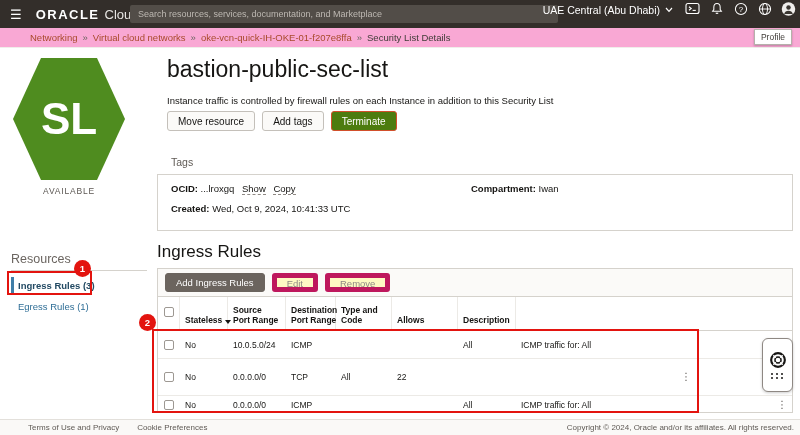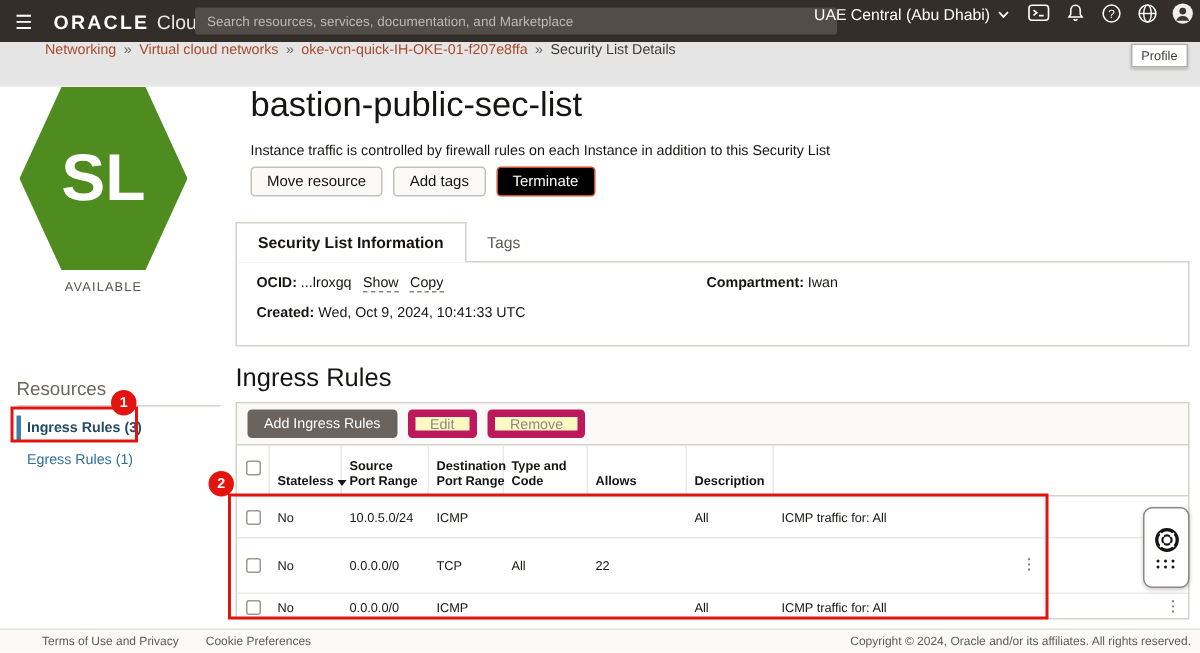--- a/index.html
+++ b/index.html
@@ -13,21 +13,21 @@
   .logo-primary { font-weight:bold; font-size:13px; letter-spacing:1.5px; }
   .logo-secondary { font-weight:300; font-size:13px; margin-left:5px; color:#e8e6e3; }
   .search-input { position:absolute; left:130px; top:5px; width:428px; height:18px; background:#524d48; border:none; border-radius:2px; color:#cfcbc6; font-size:9px; padding:0 8px; font-family:"Liberation Sans", sans-serif; }
   .search-input::placeholder { color:#bdb8b2; }
   .top-right { position:absolute; right:4px; top:0; height:16px; display:flex; align-items:flex-end; gap:9px; }
   .region { font-size:10.5px; color:#fff; display:flex; align-items:center; gap:5px; cursor:pointer; margin-right:3px; }
   .top-icon { width:15px; height:15px; display:flex; align-items:center; justify-content:center; cursor:pointer; }
   .tooltip { position:absolute; right:8px; top:29px; background:#fff; border:1px solid #b5b1ab; color:#403c38; font-size:8.5px; padding:2px 6px; z-index:60; box-shadow:0 1px 2px rgba(0,0,0,.25); }
 
   
-  .breadcrumb { position:absolute; left:0; top:28px; width:800px; height:30px; display:flex; align-items:flex-start; padding-left:30px; gap:5px; font-size:9.5px; background:#e5e5e5; border-bottom:1px solid #f0eeea; }
+  .breadcrumb { position:absolute; left:0; top:28px; width:800px; height:20px; display:flex; align-items:center; padding-left:30px; gap:5px; font-size:9.5px; background:#f9a8d4; border-bottom:1px solid #f0eeea; }
   .crumb-link { color:#a84a2b; cursor:pointer; text-decoration:none; }
   .crumb-sep { color:#6b6560; }
   .crumb-current { color:#403c38; }
 
   
   .hexagon { position:absolute; left:13px; top:58px; width:112px; height:122px; background:#4f8c1f;
     clip-path:polygon(25% 0%, 75% 0%, 100% 50%, 75% 100%, 25% 100%, 0% 50%);
     display:flex; align-items:center; justify-content:center; }
   .hex-text { color:#fff; font-size:44px; font-weight:bold; }
   .avail { position:absolute; left:13px; top:186px; width:112px; text-align:center; font-size:8.5px; letter-spacing:.8px; color:#5b5652; }
@@ -36,21 +36,21 @@
   .nav-item { position:absolute; left:11px; font-size:9.5px; cursor:pointer; display:flex; align-items:center; }
   .nav-active { top:277px; color:#234a63; font-weight:bold; border-left:3px solid #3f7ea8; padding:3px 0 3px 4px; }
   .nav-normal { top:301px; color:#2f6e96; padding-left:7px; }
 
   
   .main-title { position:absolute; left:167px; top:56px; font-size:23px; font-weight:400; color:#161513; }
   .subtitle { position:absolute; left:167px; top:95px; font-size:9.5px; color:#161513; }
   .action-row { position:absolute; left:167px; top:111px; display:flex; gap:7px; }
   .btn { font-family:"Liberation Sans", sans-serif; font-size:10px; height:20px; padding:0 10px; border-radius:3px; cursor:pointer; }
   .btn-secondary { background:#fbfaf8; border:1px solid #c4c0ba; color:#161513; }
-  .btn-danger { background:#000000; border:1px solid #d24f2b; color:#fff; }
+  .btn-danger { background:#4d7c0f; border:1px solid #d24f2b; color:#fff; }
   .btn-dark { background:#6b645e; border:1px solid #6b645e; color:#fff; }
   .btn-muted { background:#fef9c3; border:5px solid #be185d; color:#8e8883; }
 
   
   .tabs { position:absolute; left:157px; top:148px; display:flex; z-index:5; }
   .tab { font-size:10.5px; padding:0 14px; height:27px; display:flex; align-items:center; cursor:pointer; }
   .tab-active { background:#fff; border:1px solid #d5d2cc; border-bottom:none; font-weight:bold; color:#161513; }
   .tab-inactive { color:#5f5a55; }
   .info-card { position:absolute; left:157px; top:174px; width:636px; height:57px; background:#fff; border:1px solid #d5d2cc; }
   .info-col-l { position:absolute; left:13px; top:8px; }
@@ -178,21 +178,20 @@
 
 <h1 class="main-title">bastion-public-sec-list</h1>
 <div class="subtitle">Instance traffic is controlled by firewall rules on each Instance in addition to this Security List</div>
 <div class="action-row">
   <button class="btn btn-secondary">Move resource</button>
   <button class="btn btn-secondary">Add tags</button>
   <button class="btn btn-danger">Terminate</button>
 </div>
 
 <div class="tabs">
-  <div class="tab tab-active">Security List Information</div>
   <div class="tab tab-inactive">Tags</div>
 </div>
 <div class="info-card">
   <div class="info-col-l">
     <div class="info-line">
       <span class="info-label">OCID:</span>
       <span>...lroxgq</span>
       <span class="meta-link">Show</span>
       <span class="meta-link">Copy</span>
     </div>

